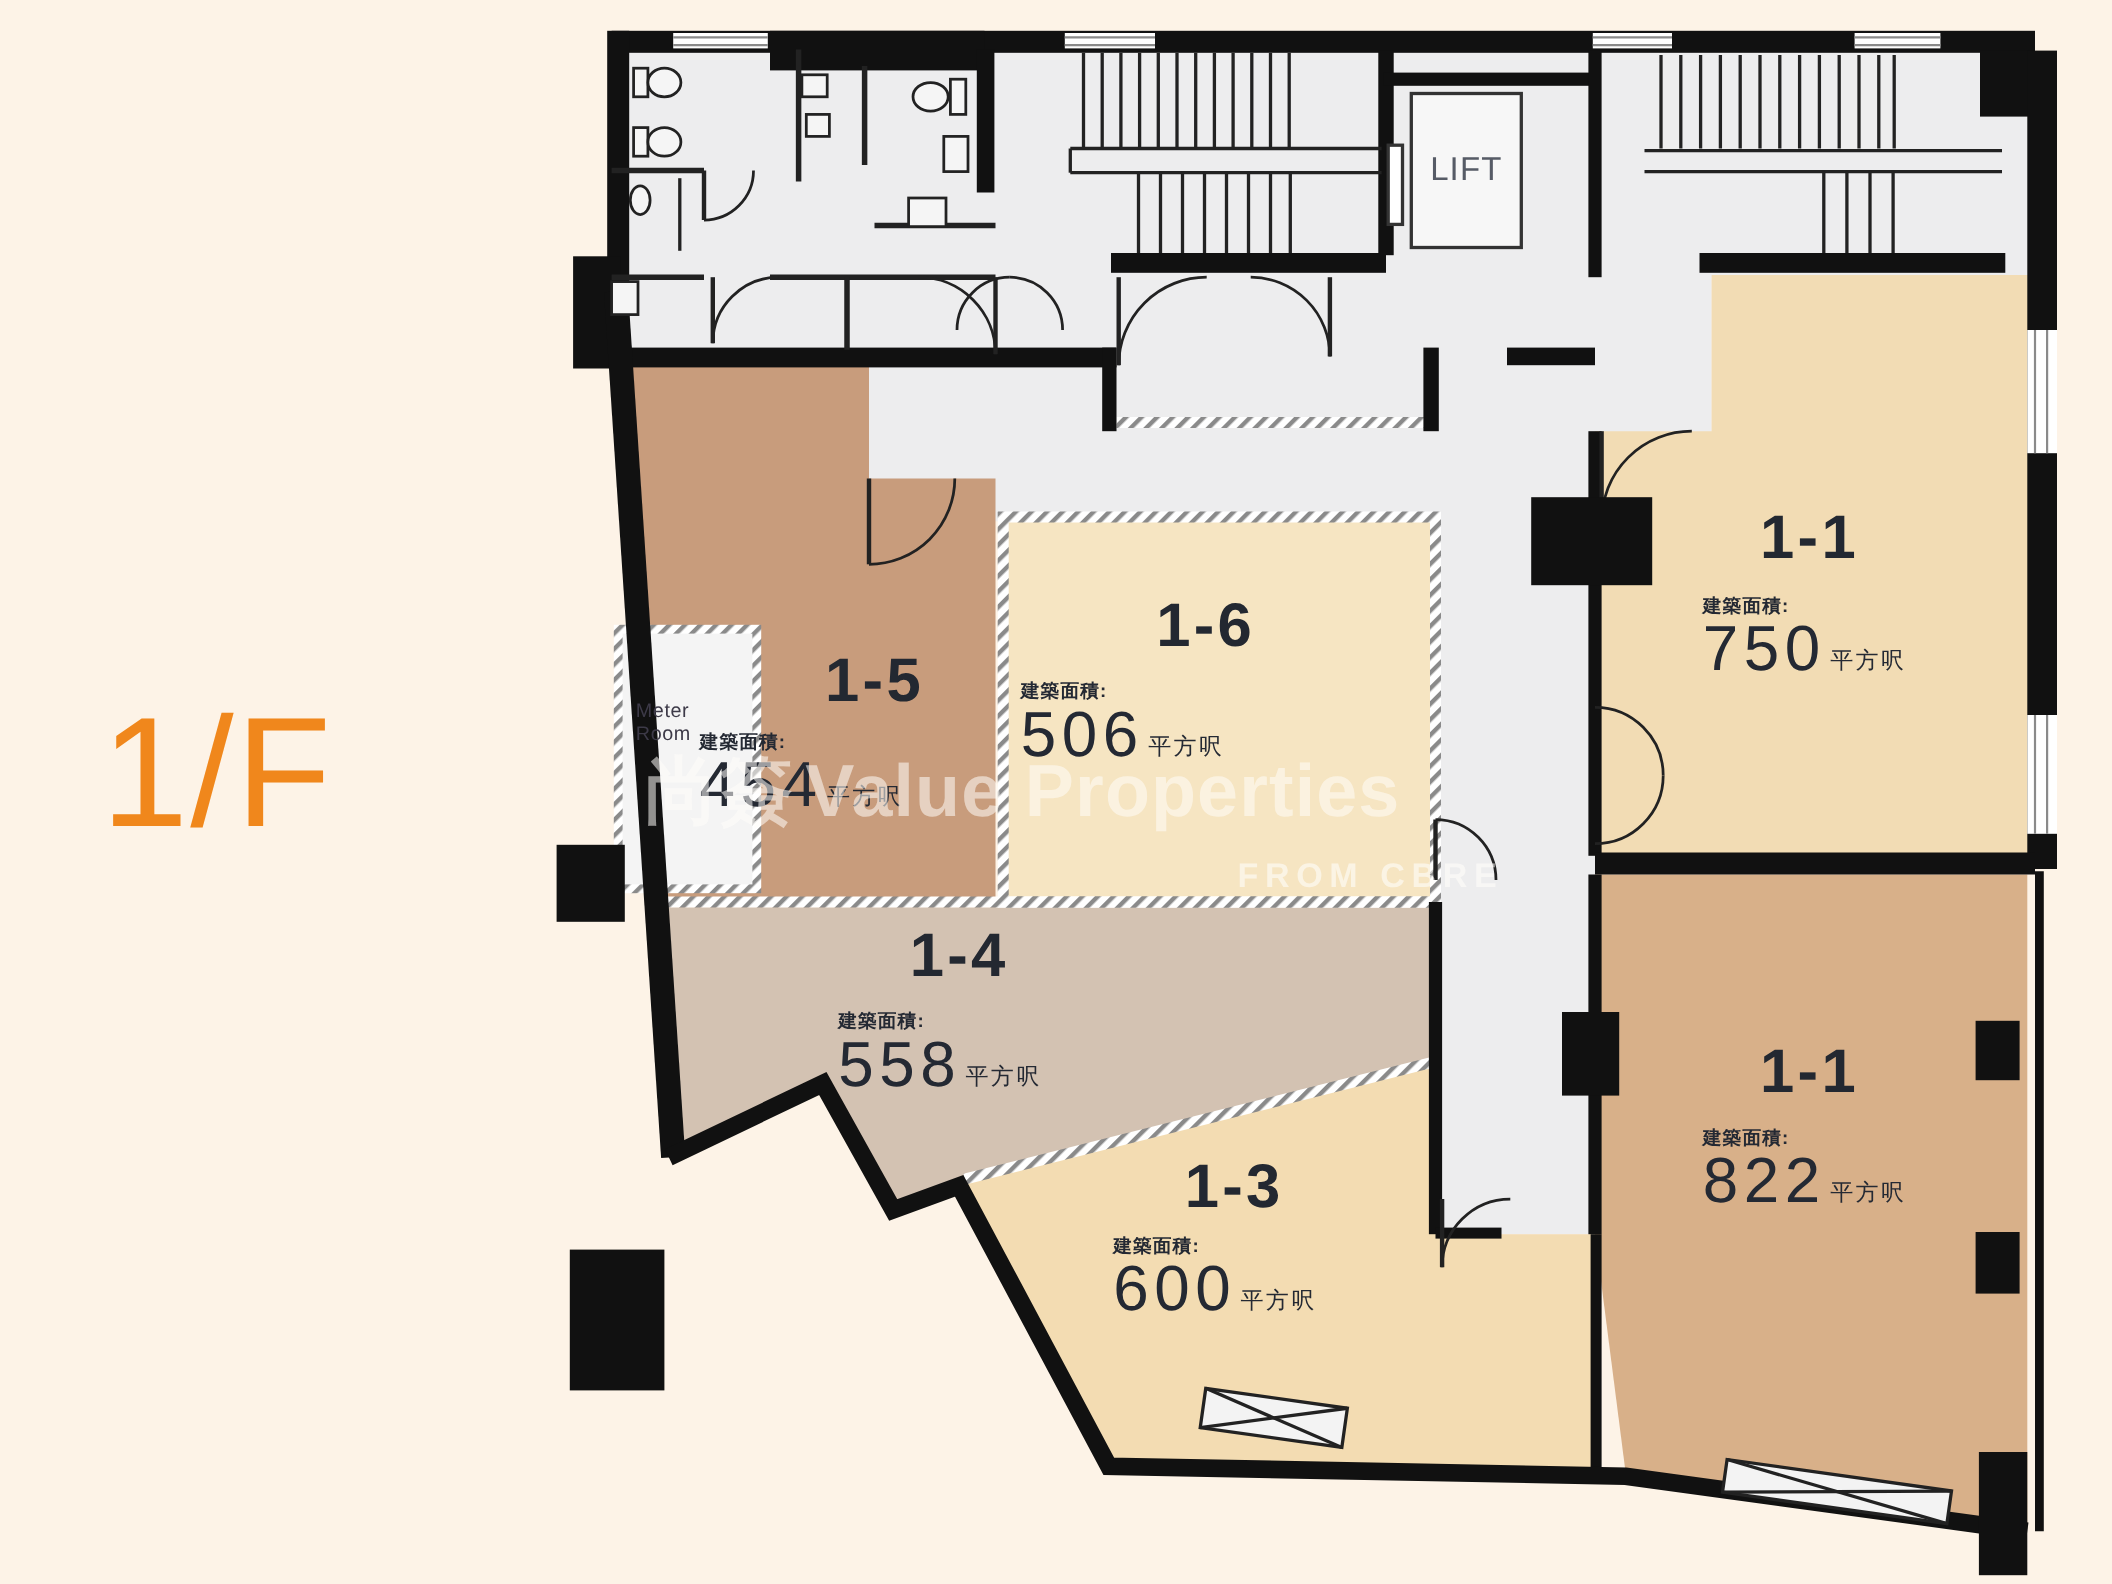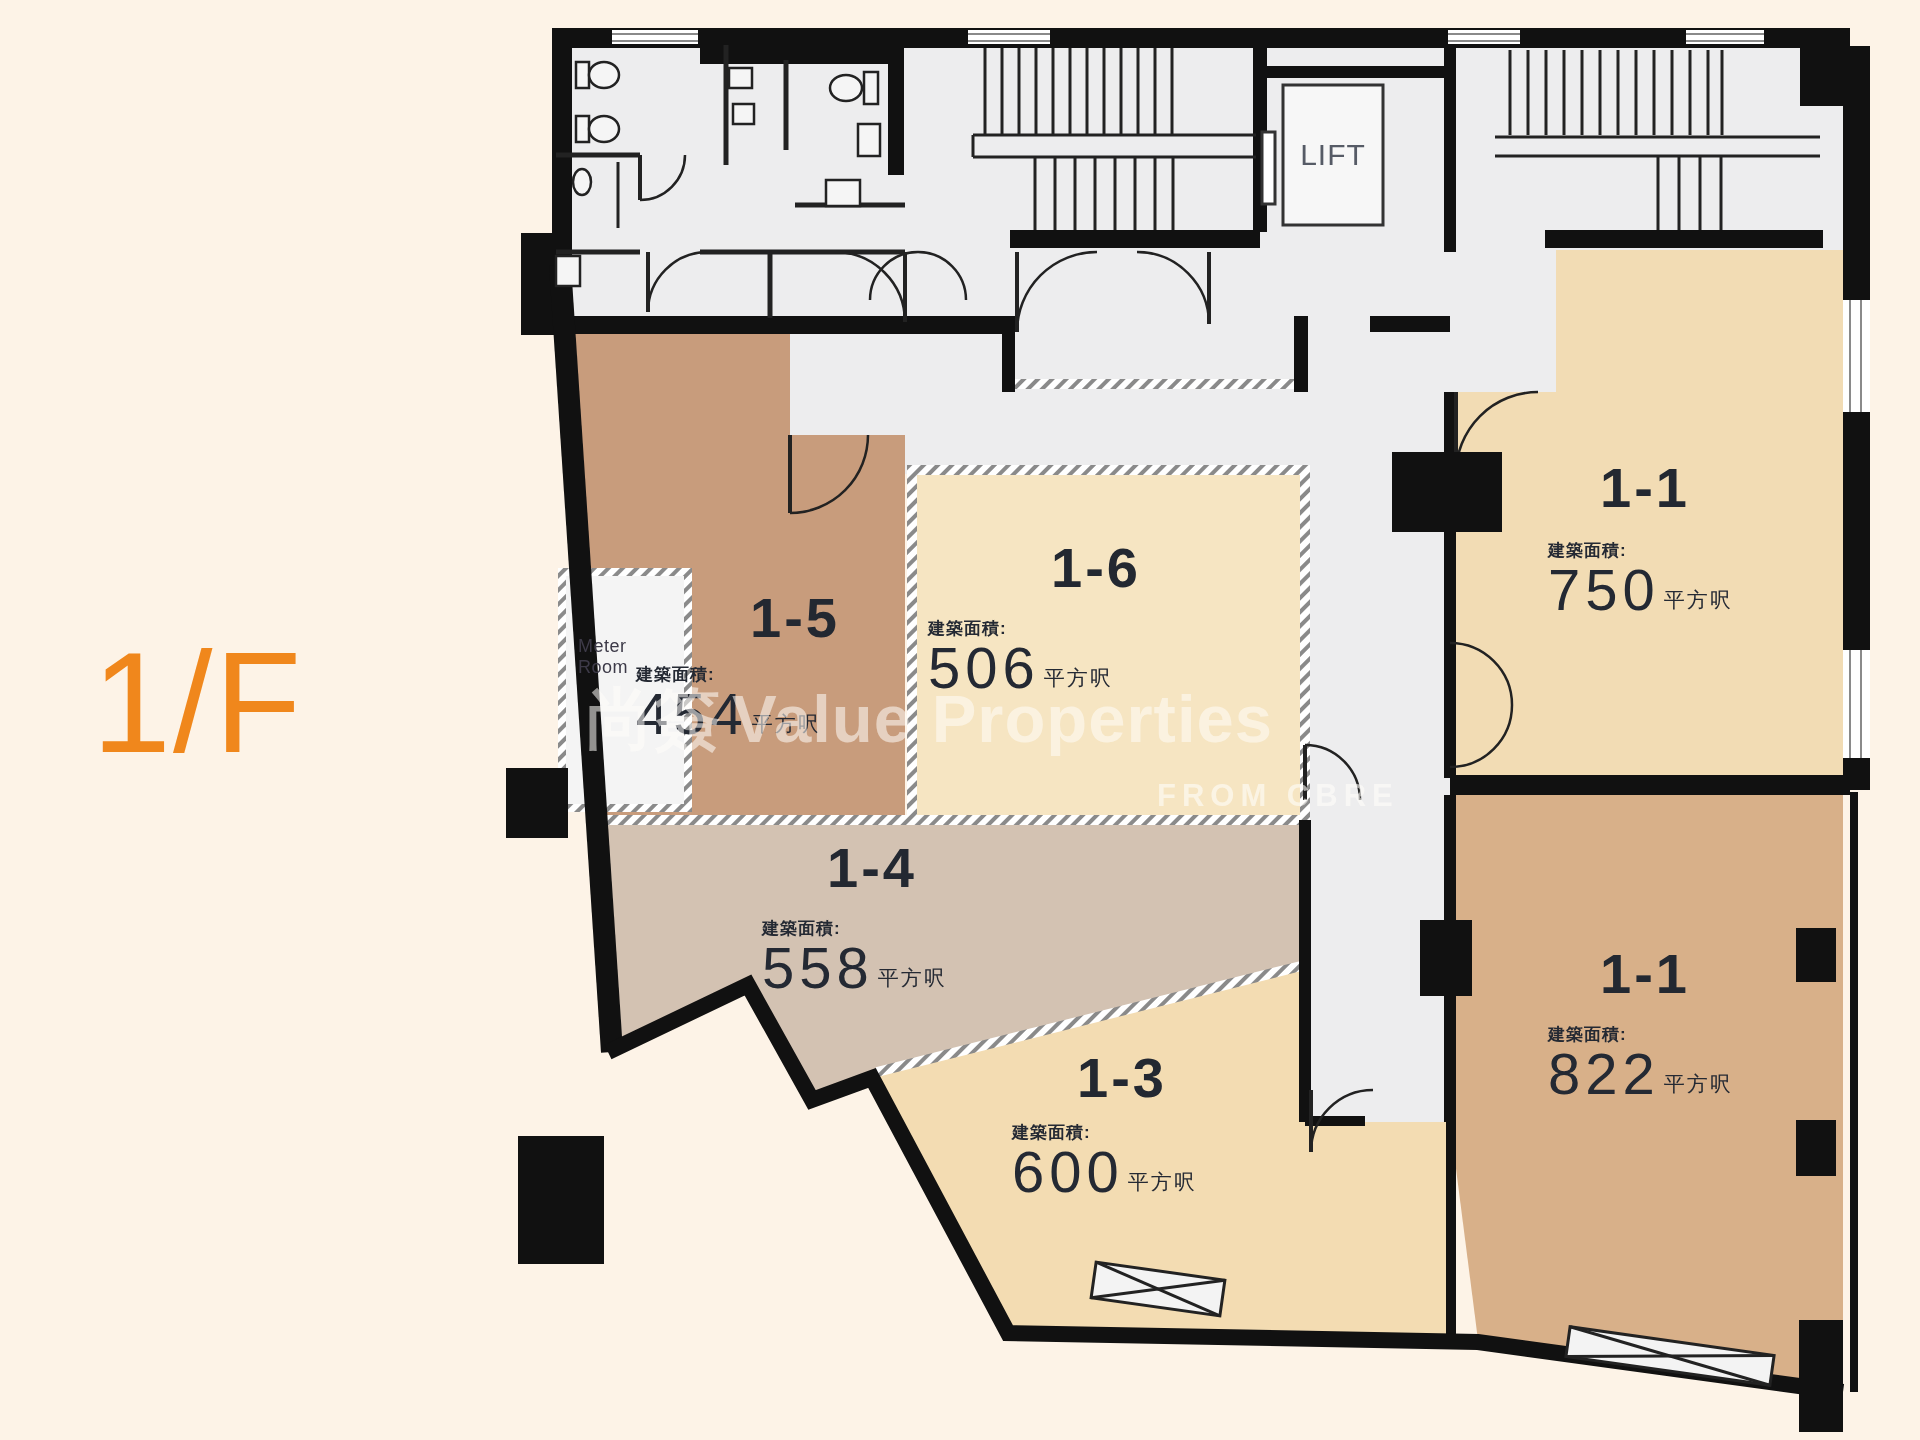--- a/index.html
+++ b/index.html
@@ -23,21 +23,21 @@
   .meter-room-label{position:absolute;left:578px;top:636px;font-size:18px;color:#3d3a48;
                     line-height:1.15;letter-spacing:0.5px;}
   .lift-box-label{position:absolute;left:1283px;top:85px;width:100px;height:140px;
                   display:flex;align-items:center;justify-content:center;
                   font-size:30px;color:#565b66;letter-spacing:1px;}
 
   .watermark-main{position:absolute;left:586px;top:674px;font-size:67px;font-weight:700;
                   color:rgba(255,253,250,0.55);white-space:nowrap;letter-spacing:1px;}
   .watermark-main .wm-logo{margin-right:10px;}
   .watermark-sub{position:absolute;left:1125px;top:778px;font-size:31px;font-weight:700;
-                 letter-spacing:6px;color:rgba(255,253,250,0.6);white-space:nowrap;margin-left:32px;}
+                 letter-spacing:6px;color:rgba(255,253,250,0.6);white-space:nowrap;}
 </style>
 </head>
 <body>
 
 <div class="stage">
 
 <svg class="plan" width="1920" height="1440" viewBox="0 0 1920 1440">
   <defs>
     <pattern id="hatch" width="10" height="10" patternUnits="userSpaceOnUse" patternTransform="rotate(45)">
       <rect width="10" height="10" fill="#ffffff"></rect>

